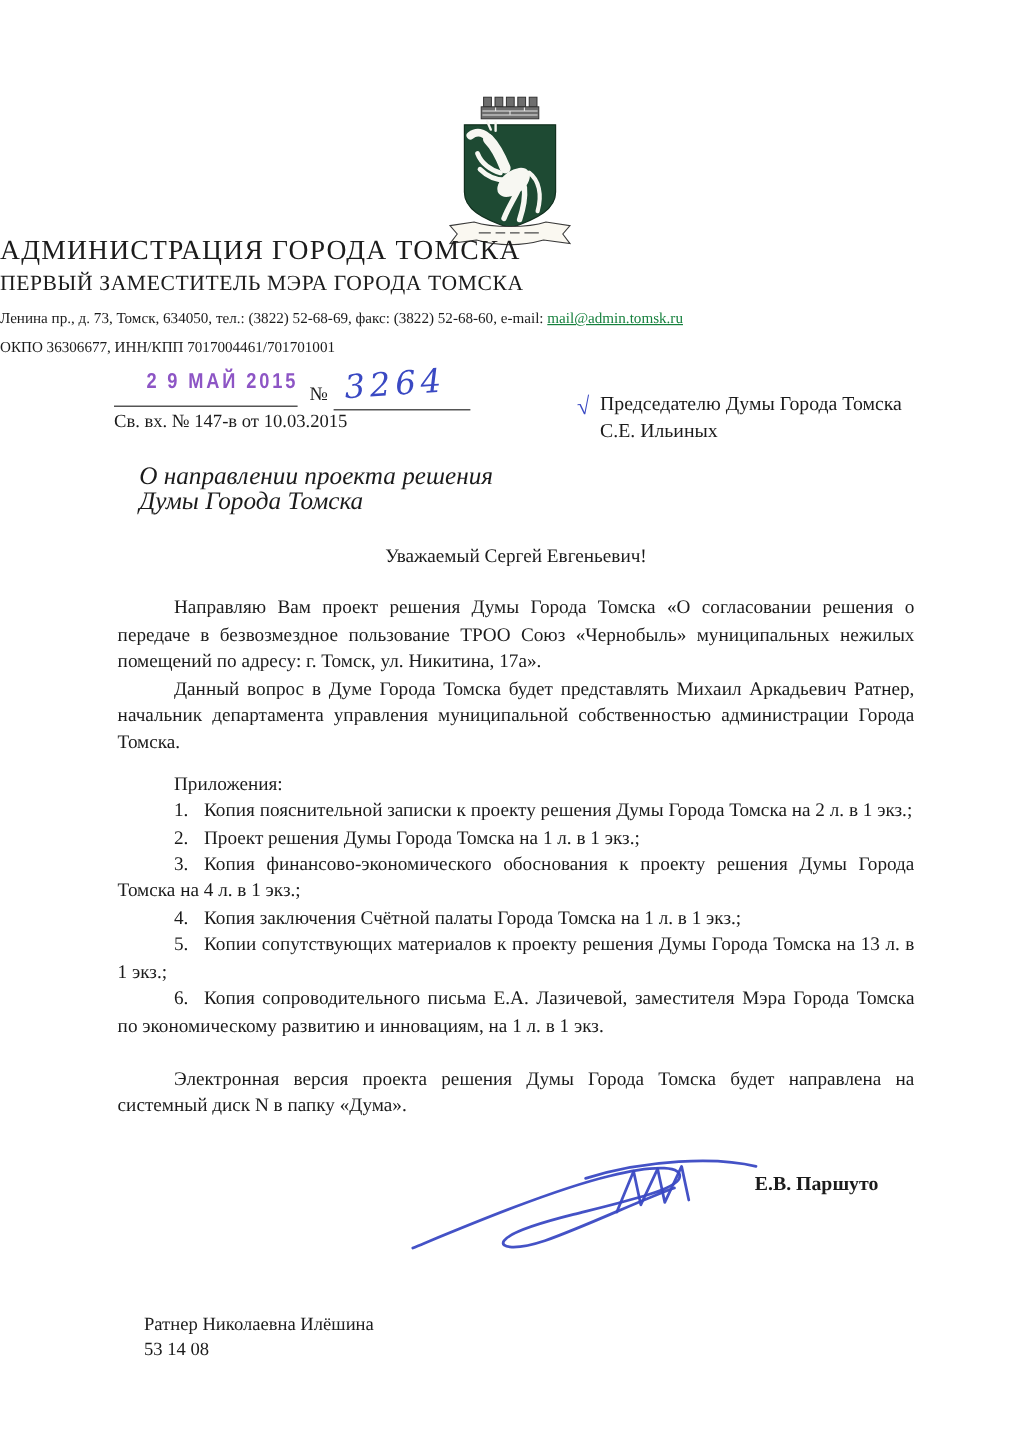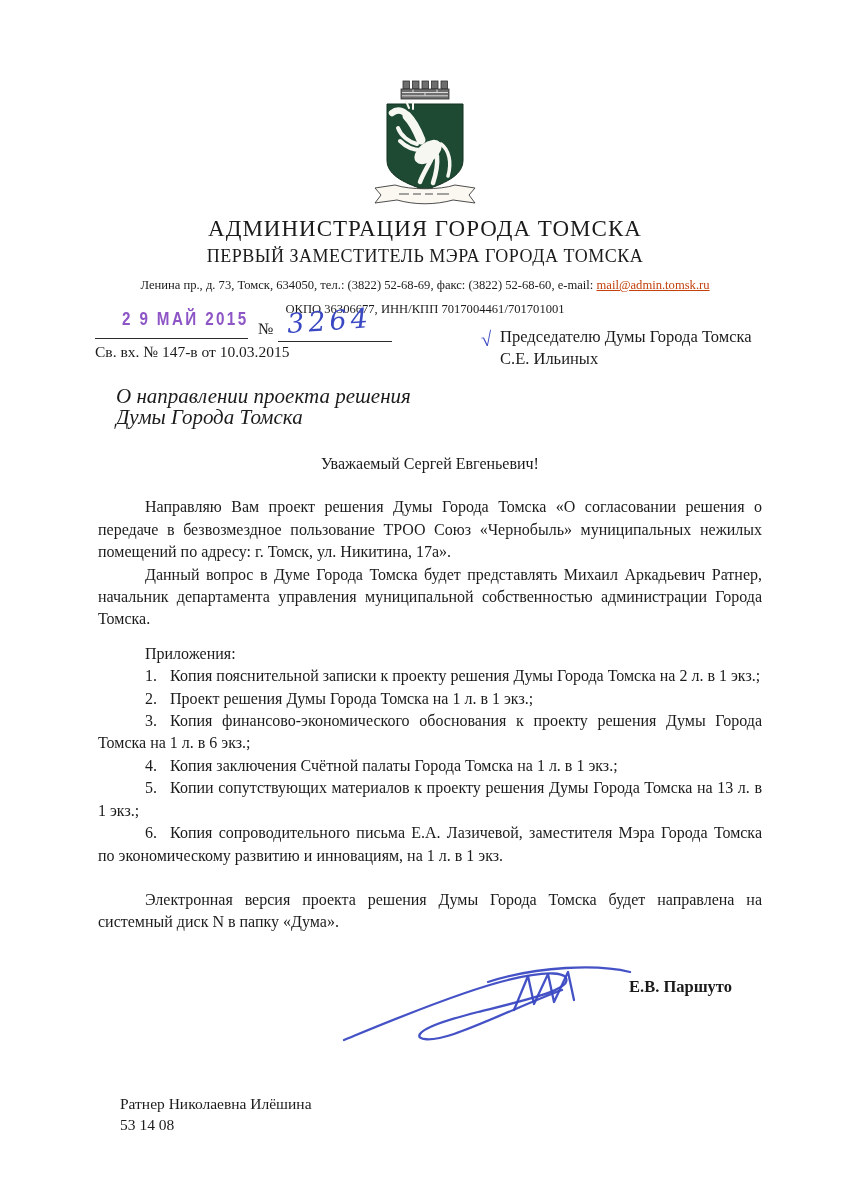--- a/index.html
+++ b/index.html
@@ -9,26 +9,26 @@
   }
   
   .coat{position:absolute;top:80px;left:50%;transform:translateX(-50%);}
   .crown-fill{fill:#6e6e6e;stroke:#2f2f2f;stroke-width:.8;}
   .crown-line{stroke:#e8e8e8;stroke-width:.9;}
   .shield-fill{fill:var(--shield-green,#1e4a33);stroke:#12301f;stroke-width:1;}
   .horse-stroke{stroke:#f7f7f2;fill:none;stroke-linecap:round;}
   .horse-fill{fill:#f7f7f2;}
   .ribbon-fill{fill:#faf8f1;stroke:#3a3a3a;stroke-width:.9;}
   .ribbon-text{stroke:#4a4a4a;stroke-width:1.1;}
-  .header-text{position:absolute;top:216px;left:0;width:100%;text-align:center;}
+  .header-text{position:absolute;top:196px;left:0;width:100%;}
   .org-title{font-size:23px;letter-spacing:1px;line-height:26px;}
   .dept-title{font-size:18px;letter-spacing:.5px;line-height:25px;margin-top:2px;}
   .address-line{font-size:12.6px;line-height:15px;margin-top:9px;}
   .codes-line{font-size:12.6px;line-height:15px;margin-top:9px;}
-  .email-link{text-decoration:underline;color:#c2410c;}
+  .email-link{text-decoration:underline;color:#15803d;}
   
   .date-stamp{
     position:absolute;left:122px;top:309px;
     font-family:"Liberation Sans", sans-serif;font-weight:bold;
     font-size:16px;letter-spacing:2.5px;color:var(--stamp-purple,#8d55c5);
     transform:scale(.95,1.12);transform-origin:left top;white-space:nowrap;
   }
   .stamp-underline{position:absolute;left:95px;top:338px;width:153px;height:1px;background:#2c2c2c;}
   .no-label{position:absolute;left:258px;top:320px;font-size:16px;}
   .doc-number{
@@ -123,21 +123,21 @@
     <div>Думы Города Томска</div>
   </div>
 
   <div class="main-body">
     <p class="salutation">Уважаемый Сергей Евгеньевич!</p>
     <p class="body-p">Направляю Вам проект решения Думы Города Томска «О согласовании решения о передаче в безвозмездное пользование ТРОО Союз «Чернобыль» муниципальных нежилых помещений по адресу: г. Томск, ул. Никитина, 17а».</p>
     <p class="body-p">Данный вопрос в Думе Города Томска будет представлять Михаил Аркадьевич Ратнер, начальник департамента управления муниципальной собственностью администрации Города Томска.</p>
     <p class="body-p att-label">Приложения:</p>
     <p class="body-p"><span class="att-num">1.</span><span>Копия пояснительной записки к проекту решения Думы Города Томска на 2 л. в 1 экз.;</span></p>
     <p class="body-p"><span class="att-num">2.</span><span>Проект решения Думы Города Томска на 1 л. в 1 экз.;</span></p>
-    <p class="body-p"><span class="att-num">3.</span><span>Копия финансово-экономического обоснования к проекту решения Думы Города Томска на 1 л. в 6 экз.;</span></p>
+    <p class="body-p"><span class="att-num">3.</span><span>Копия финансово-экономического обоснования к проекту решения Думы Города Томска на 4 л. в 1 экз.;</span></p>
     <p class="body-p"><span class="att-num">4.</span><span>Копия заключения Счётной палаты Города Томска на 1 л. в 1 экз.;</span></p>
     <p class="body-p"><span class="att-num">5.</span><span>Копии сопутствующих материалов к проекту решения Думы Города Томска на 13 л. в 1 экз.;</span></p>
     <p class="body-p"><span class="att-num">6.</span><span>Копия сопроводительного письма Е.А. Лазичевой, заместителя Мэра Города Томска по экономическому развитию и инновациям, на 1 л. в 1 экз.</span></p>
     <p class="body-p closing-p">Электронная версия проекта решения Думы Города Томска будет направлена на системный диск N в папку «Дума».</p>
   </div>
 
   <svg class="signature-svg" width="300" height="96" viewBox="0 0 300 96">
     <path class="sig-stroke" d="M6 88 C40 74 120 40 170 28 C210 18 232 20 228 30 C224 40 180 50 140 60 C108 68 86 76 82 82 C78 88 92 90 116 82 C150 70 196 48 224 38"></path>
     <path class="sig-stroke" d="M176 58 L190 24 L196 52 L210 22 L216 50 L230 20 L236 48"></path>
     <path class="sig-stroke" d="M150 30 C200 14 260 12 292 20"></path>

